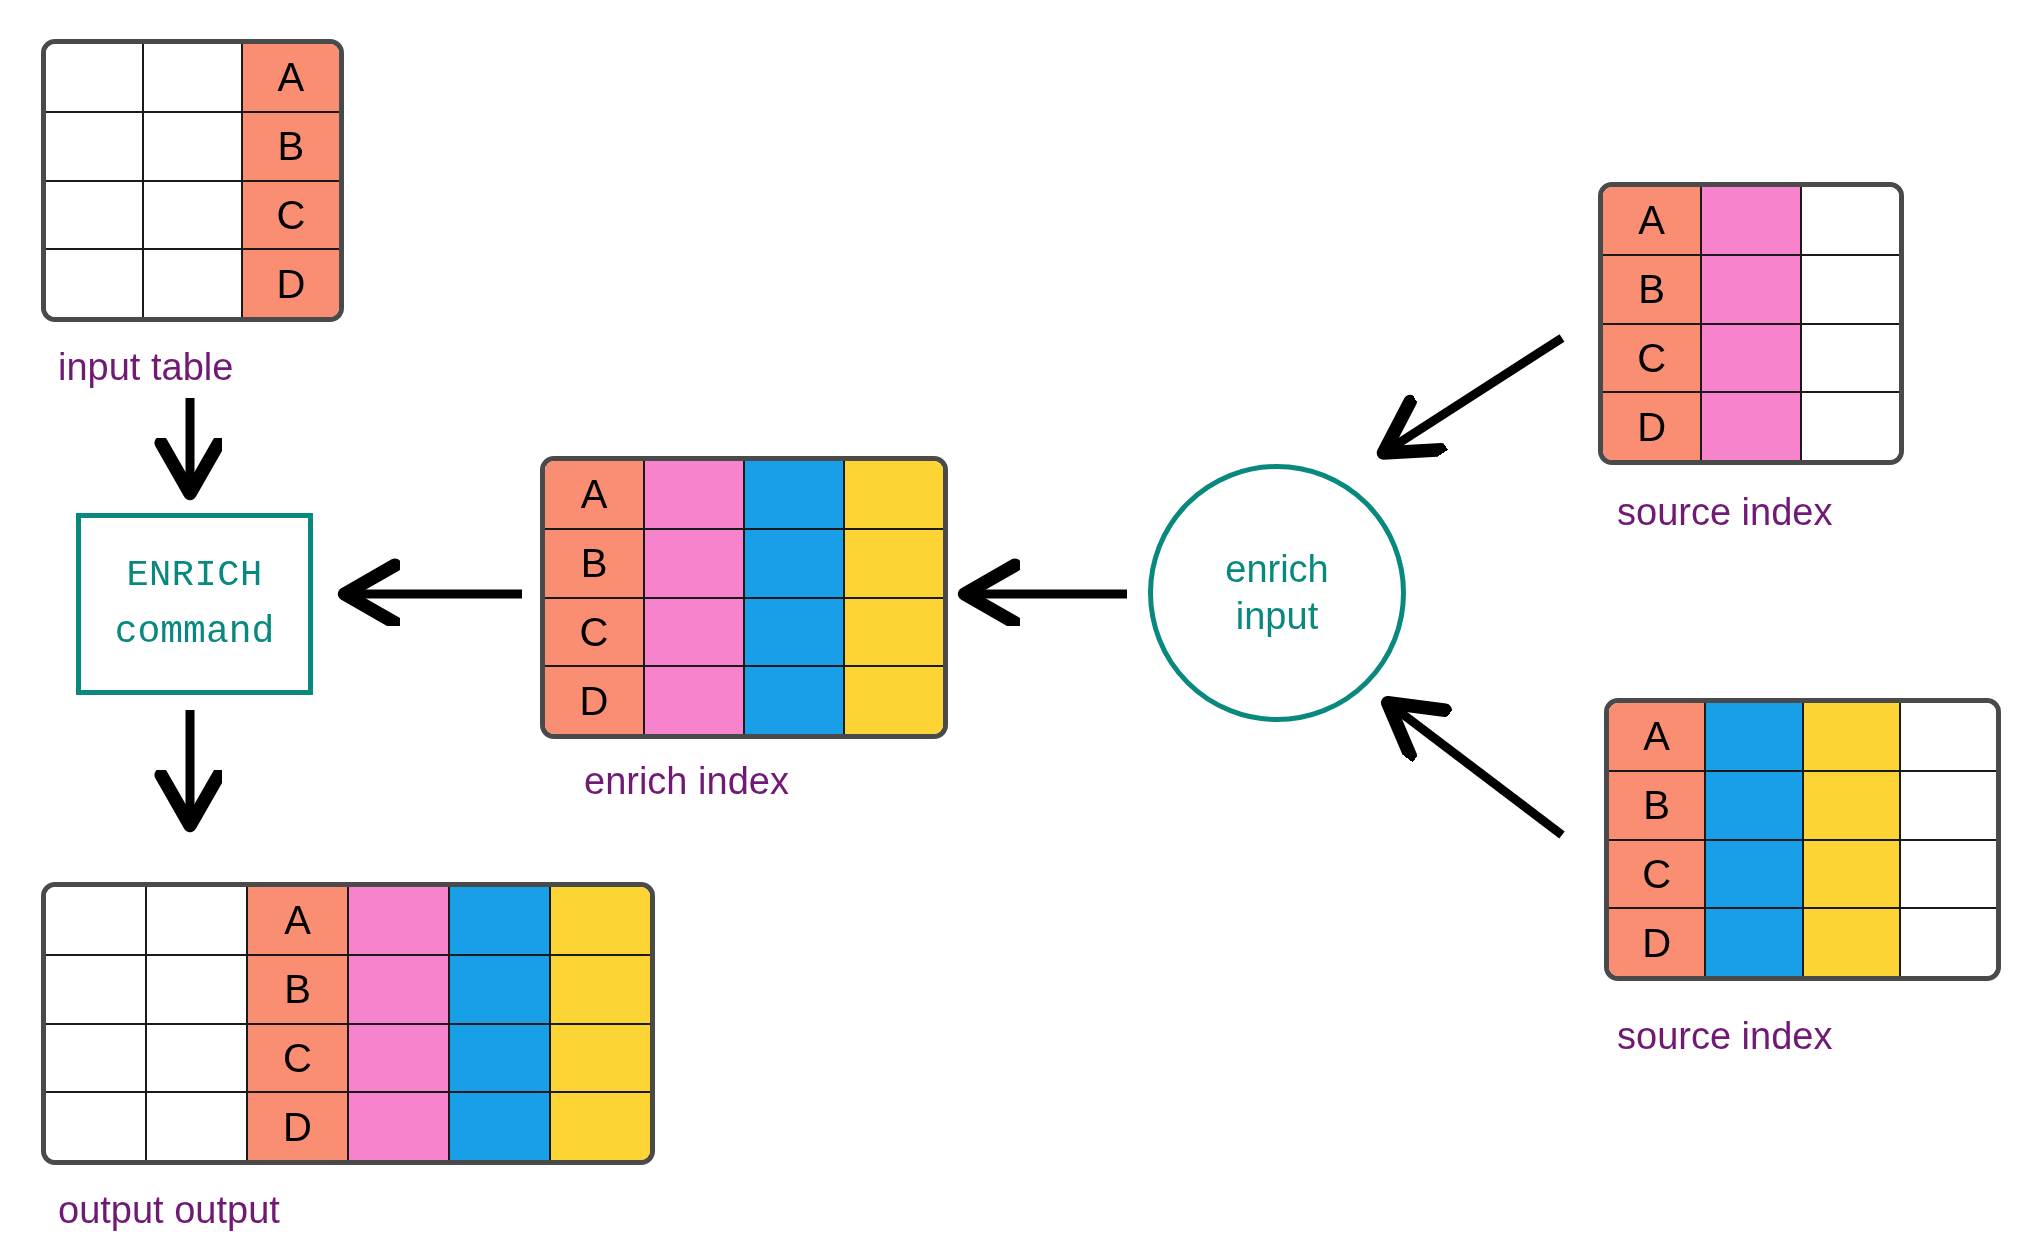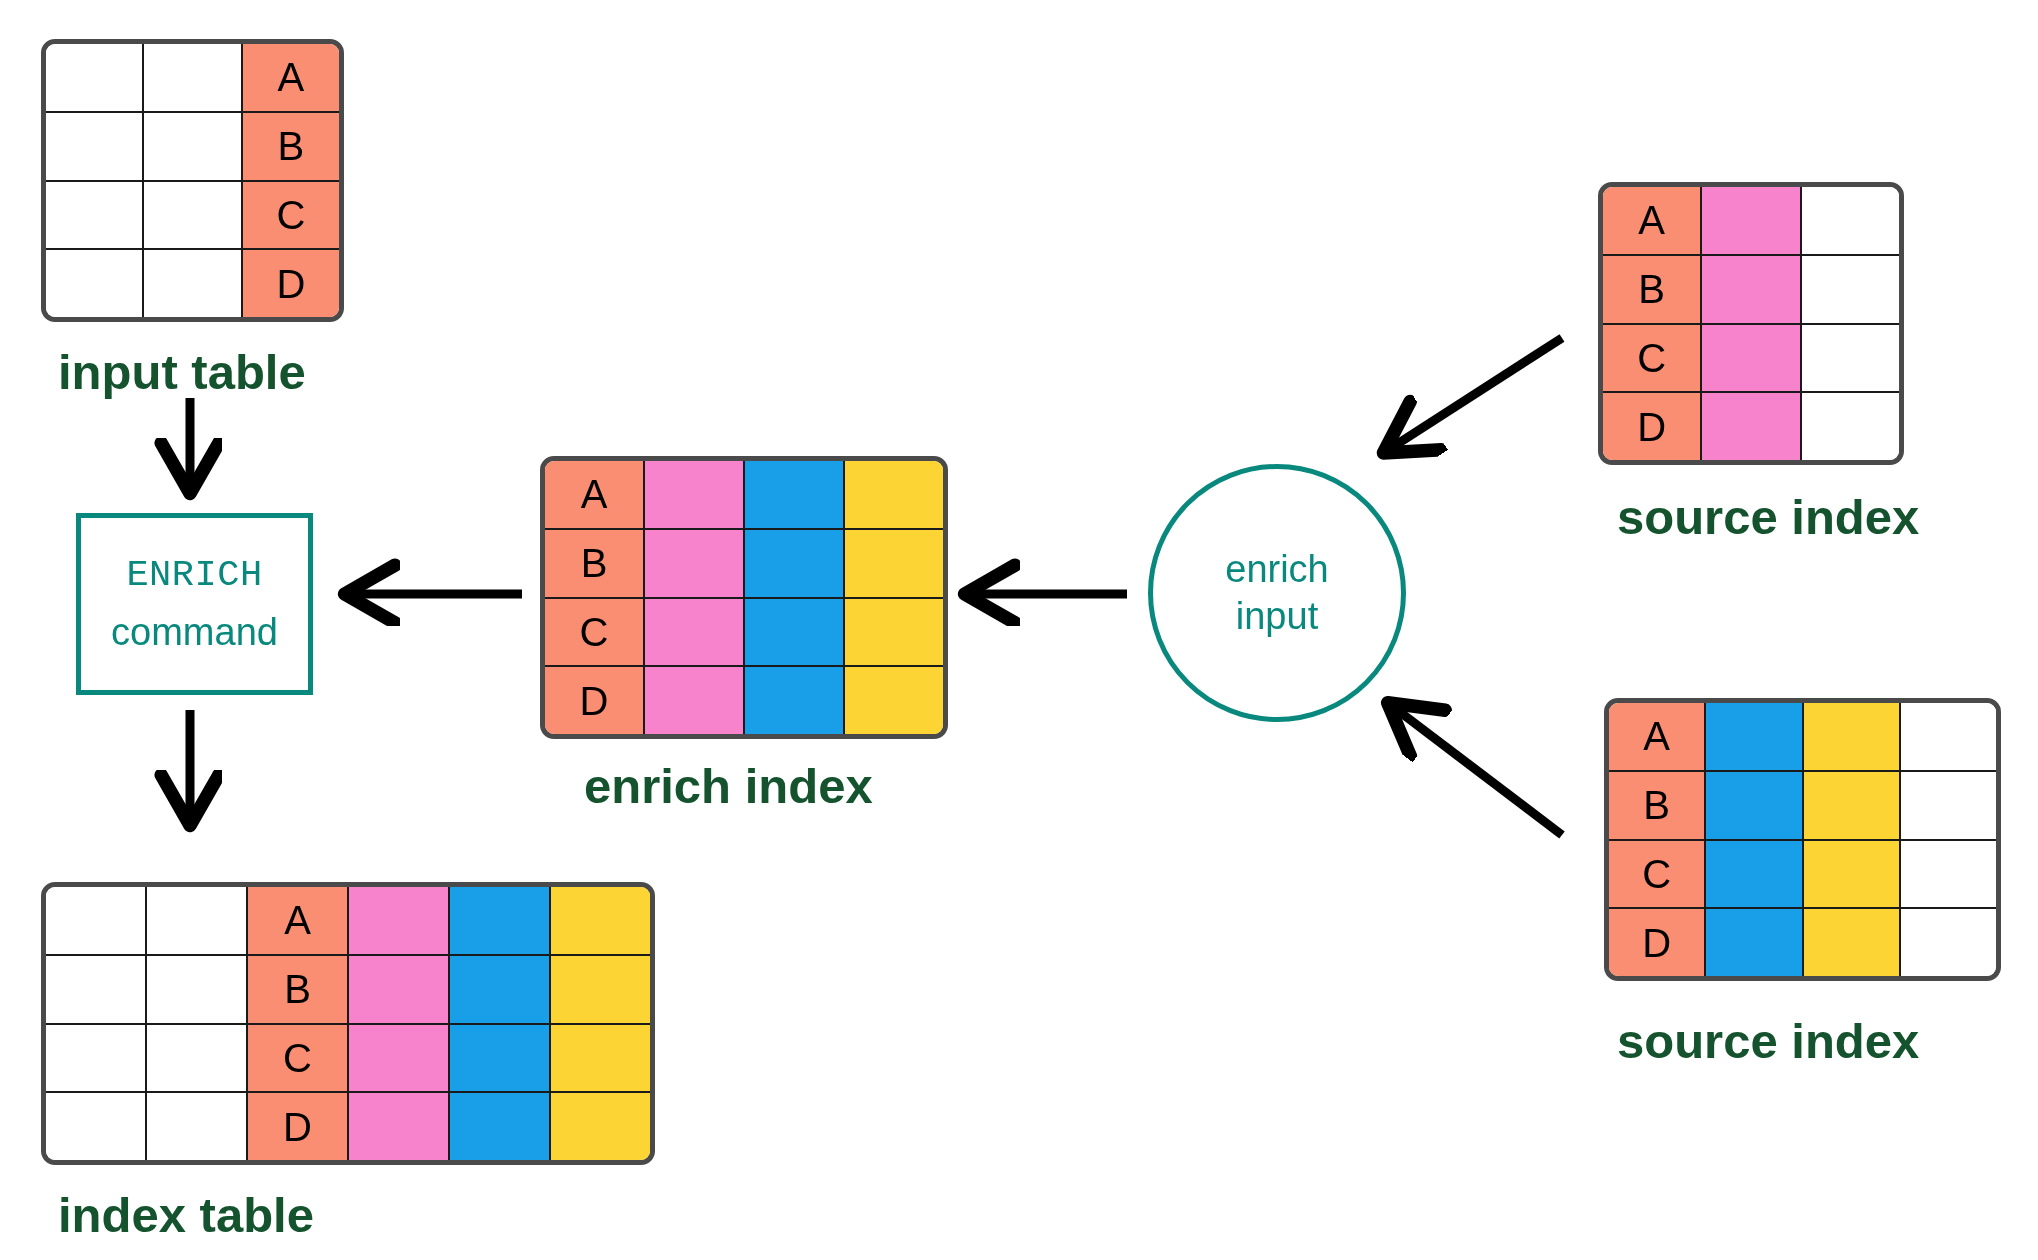--- a/index.html
+++ b/index.html
@@ -53,25 +53,24 @@
 
   .c-white  { background: #ffffff; }
   .c-salmon { background: #fa8e72; }
   .c-pink   { background: #f783cd; }
   .c-blue   { background: #189fe8; }
   .c-yellow { background: #fcd535; }
 
   
   .caption {
     position: absolute;
-    font-size: 49px;
-    color: #14532d;
+    font-size: 38px;
+    color: #701a75;
     white-space: nowrap;
     line-height: 1;
-    font-weight: bold;
   }
 
   
   .cmd-box {
     position: absolute;
     box-sizing: border-box;
     border: 5px solid #09897e;
     background: #ffffff;
     display: flex;
     flex-direction: column;
@@ -79,21 +78,21 @@
     justify-content: center;
     color: #09897e;
   }
   .cmd-mono {
     font-family: "Liberation Mono", "DejaVu Sans Mono", monospace;
     font-size: 37px;
     line-height: 1.22;
     letter-spacing: 0.5px;
   }
   .cmd-sans {
-    font-family: Liberation Sans, sans-serif;
+    font-family: Liberation Mono, monospace;
     font-size: 38px;
     line-height: 1.22;
     margin-top: 11px;
   }
 
   
   .policy-circle {
     position: absolute;
     box-sizing: border-box;
     border: 5px solid #09897e;
@@ -198,21 +197,21 @@
     </div>
     <div class="tbl-row">
       <div class="cell c-white"></div>
       <div class="cell c-white"></div>
       <div class="cell c-salmon">D</div>
       <div class="cell c-pink"></div>
       <div class="cell c-blue"></div>
       <div class="cell c-yellow"></div>
     </div>
   </div>
-  <div class="caption" style="left:58px; top:1191px;">index table</div>
+  <div class="caption" style="left:58px; top:1191px;">output output</div>
 
   <div class="tbl" style="left:540px; top:456px; width:408px; height:283px;">
     <div class="tbl-row">
       <div class="cell c-salmon">A</div>
       <div class="cell c-pink"></div>
       <div class="cell c-blue"></div>
       <div class="cell c-yellow"></div>
     </div>
     <div class="tbl-row">
       <div class="cell c-salmon">B</div>

